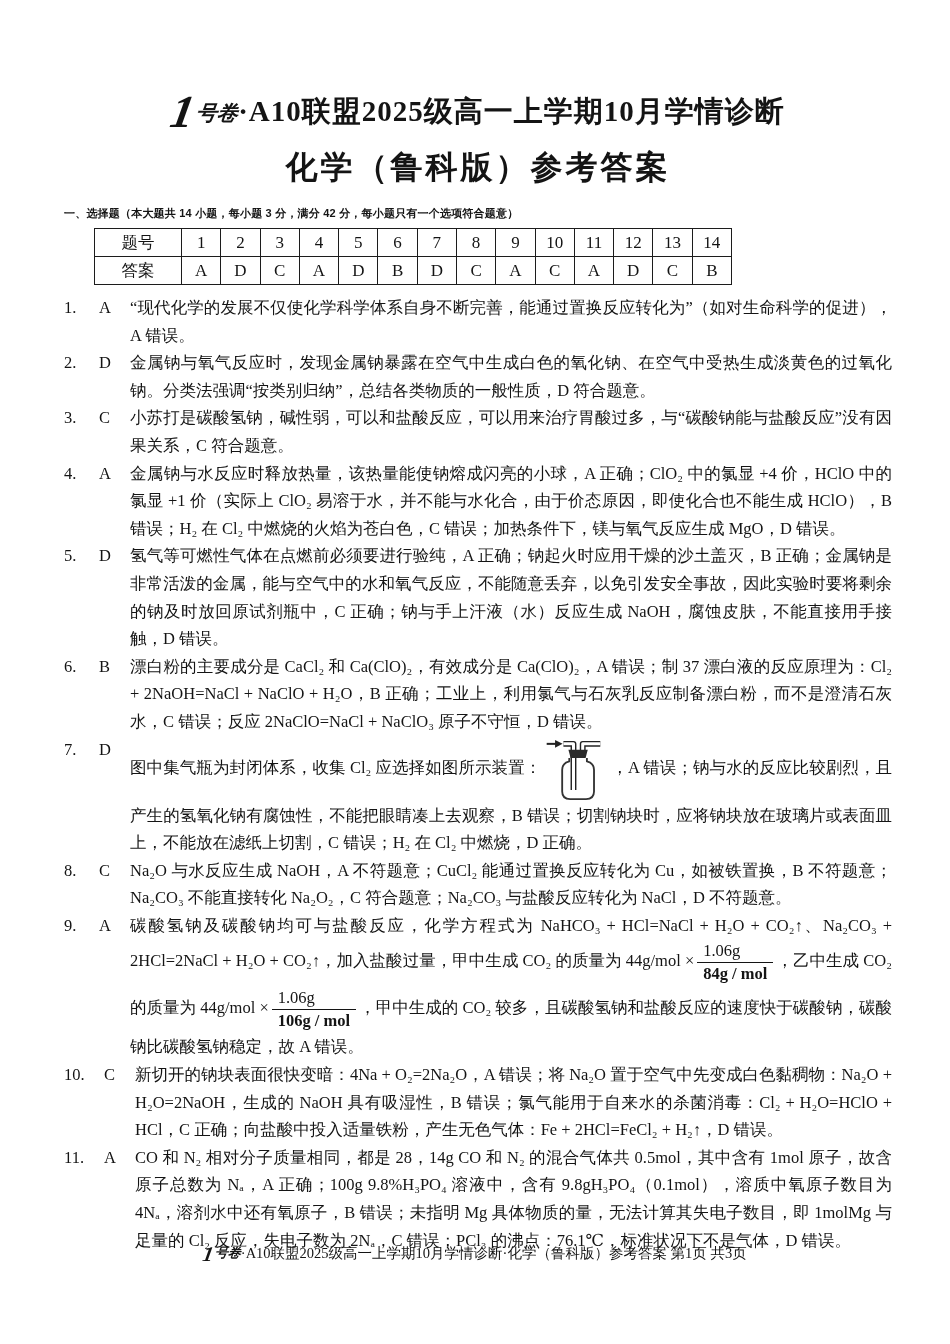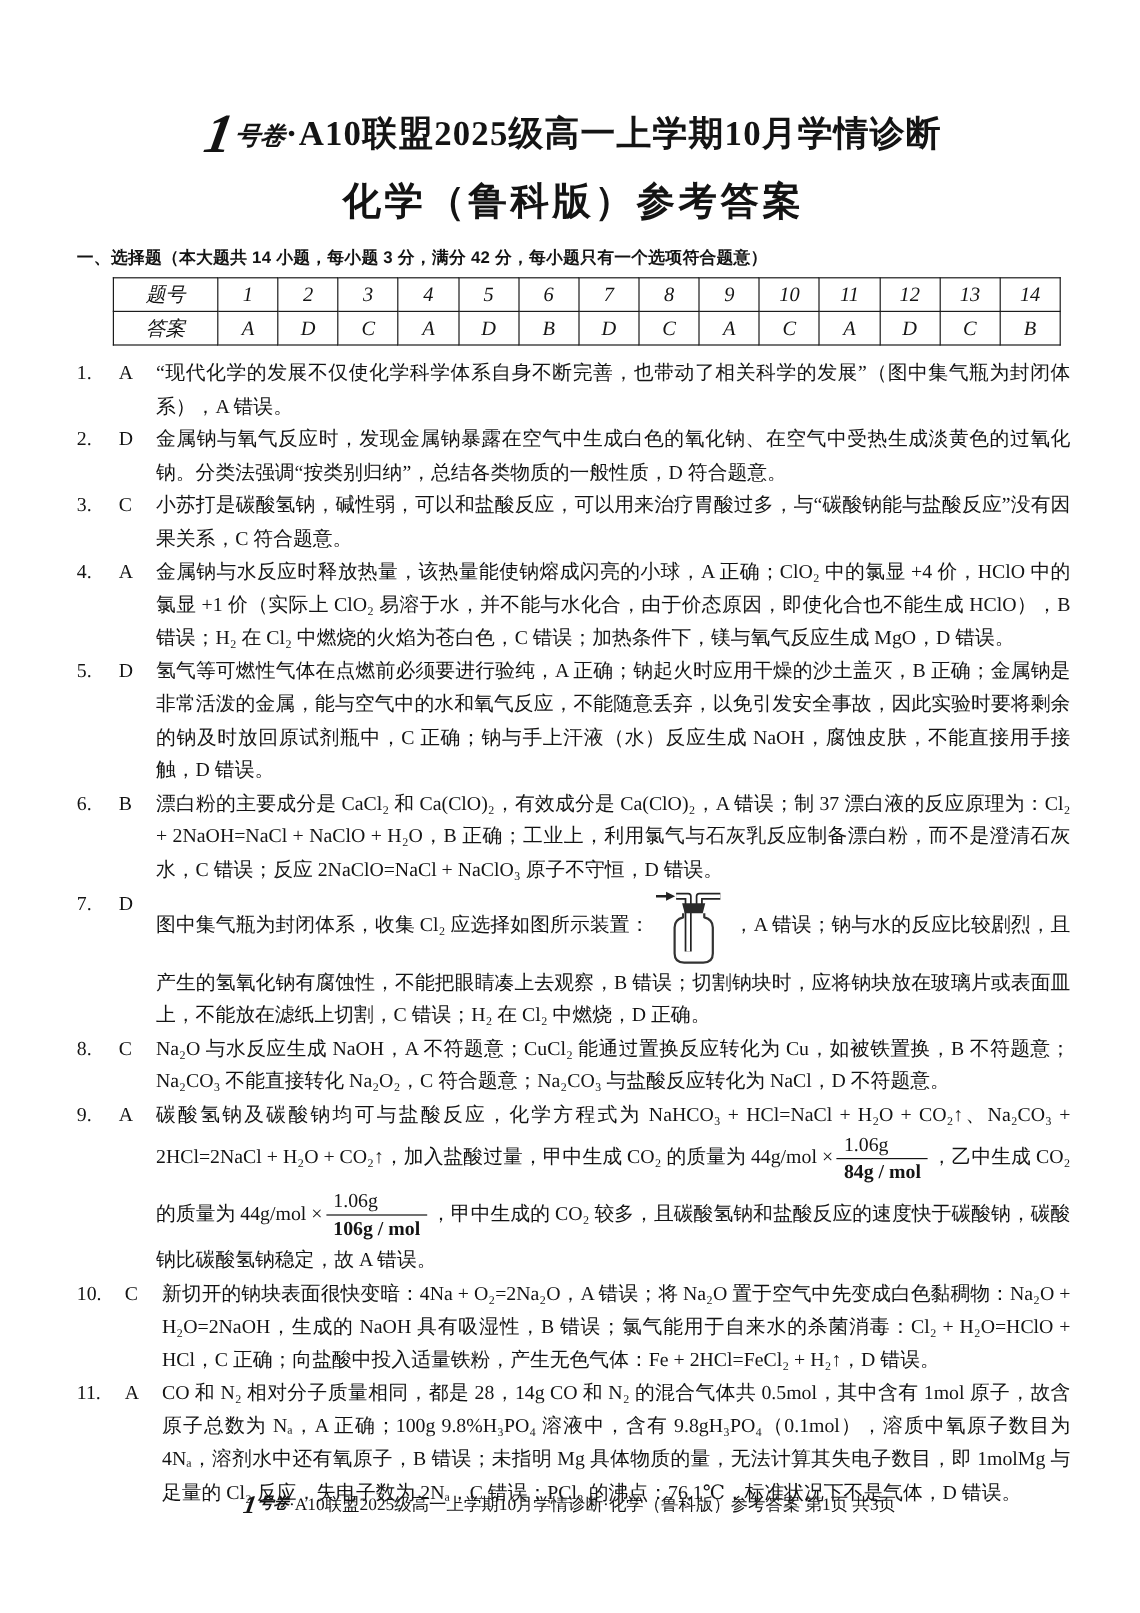--- a/index.html
+++ b/index.html
@@ -19,27 +19,27 @@
     transform:skewX(-10deg);line-height:0.8;vertical-align:-6px;margin-right:1px;
   }
   .logo .logo-rest{
     display:inline-block;font-size:21px;font-weight:bold;font-style:italic;
     transform:skewX(-6deg);vertical-align:1px;letter-spacing:0;
   }
   .title-line2{font-size:32px;font-weight:bold;letter-spacing:3px;margin-top:14px;}
 
   
   .section-heading{
-    margin-top:16px;font-size:14px;font-weight:bold;
+    margin-top:16px;font-size:11px;font-weight:bold;
     font-family:"Liberation Sans","DejaVu Sans",sans-serif;letter-spacing:0.2px;
   }
 
   
   .answer-table{
-    border-collapse:collapse;margin:7px 0 0 30px;width:790px;table-layout:fixed;font-style:italic;
+    border-collapse:collapse;margin:7px 0 0 30px;width:638px;table-layout:fixed;
   }
   .answer-table td{
     border:1.2px solid #1c1c1c;text-align:center;height:27px;
     font-size:17px;padding:0;
   }
   .answer-table td.lbl{
     width:86px;font-family:"Liberation Sans","DejaVu Sans",sans-serif;font-size:16.5px;
   }
 
   
@@ -122,21 +122,21 @@
       <td>B</td>
     </tr>
   </tbody>
     </table>
 
   <div class="items">
 
     <div class="item">
       <span class="inum">1.</span>
       <span class="ians">A</span>
-      <div class="ibody">“现代化学的发展不仅使化学科学体系自身不断完善，也带动了相关科学的发展”（图中集气瓶为封闭体系），A 错误。</div>
+      <div class="ibody">“现代化学的发展不仅使化学科学体系自身不断完善，能通过置换反应转化为”（如对生命科学的促进），A 错误。</div>
     </div>
 
     <div class="item">
       <span class="inum">2.</span>
       <span class="ians">D</span>
       <div class="ibody">金属钠与氧气反应时，发现金属钠暴露在空气中生成白色的氧化钠、在空气中受热生成淡黄色的过氧化钠。分类法强调“按类别归纳”，总结各类物质的一般性质，D 符合题意。</div>
     </div>
 
     <div class="item">
       <span class="inum">3.</span>

